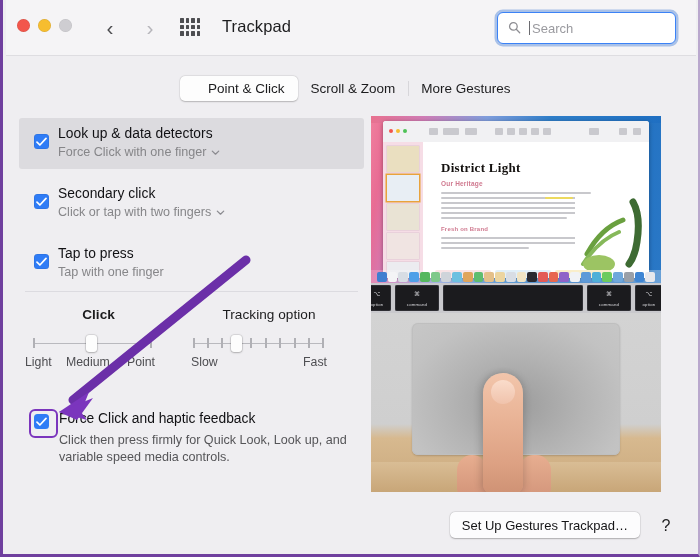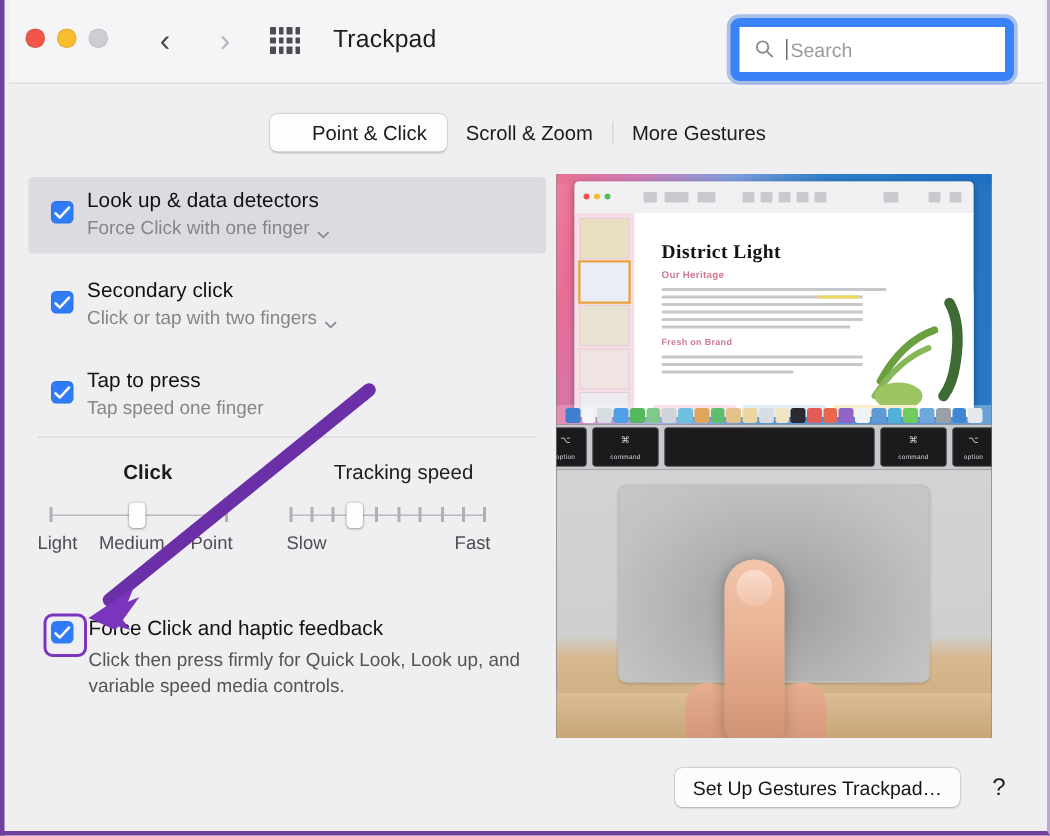--- a/index.html
+++ b/index.html
@@ -32,21 +32,21 @@
             display:grid;grid-template-columns:repeat(4,1fr);
             grid-template-rows:repeat(3,1fr);gap:2px;}
   #grid-btn i{background:#4d4d51;border-radius:.5px;}
 
   #win-title{position:absolute;left:216px;top:17px;font-size:16.5px;
              color:#1d1d1f;letter-spacing:.1px;}
 
   
   #search-wrap{position:absolute;right:20px;top:12px;width:177px;height:30px;
                border-radius:6px;background:#fff;
-               border:6px solid #3b82f6;
+               border:1px solid #3b82f6;
                box-shadow:0 0 0 2.5px rgba(106,152,220,.55);}
   #search-icon{position:absolute;left:10px;top:8px;width:13px;height:13px;}
   #search-caret{position:absolute;left:31px;top:8px;width:1px;height:14px;
                 background:#6b6b70;}
   #search-input{position:absolute;left:34px;top:6px;right:8px;border:0;
                 outline:0;font-size:13px;color:#111;background:transparent;
                 font-family:inherit;height:18px;padding:0;}
   #search-input::placeholder{color:#9a9a9f;}
 
   
@@ -68,21 +68,21 @@
           margin:0 -6px;padding-left:6px;padding-right:6px;}
   .cb{position:absolute;left:9px;top:16px;width:15px;height:15px;
       border-radius:3.5px;background:#2f7cf6;
       box-shadow:inset 0 0 0 .5px rgba(0,0,0,.12);}
   .opt.hl .cb{left:15px;}
   .cb svg{position:absolute;left:2px;top:2.5px;}
   .opt-body{margin-left:33px;}
   .opt-title{font-size:13.8px;color:#111114;line-height:18px;
              letter-spacing:.05px;}
   .opt-sub{font-size:12.6px;color:#868689;line-height:17px;margin-top:1px;
-           display:flex;align-items:flex-end;gap:5px;}
+           display:flex;align-items:center;gap:5px;}
   .chev{display:inline-block;width:9px;height:9px;}
 
   #sep{position:absolute;left:22px;top:291px;width:333px;height:1px;
        background:#dcdbe0;}
 
   
   #sliders{position:absolute;left:22px;top:307px;width:333px;
            display:flex;}
   .sl-col{position:relative;}
   #sl-click{width:155px;}
@@ -293,21 +293,21 @@
 
     <div class="opt" style="margin-top:9px">
       <div class="cb">
         <svg width="11" height="10" viewBox="0 0 11 10">
             <path d="M1 5.2L3.9 8 10 1.4" fill="none" stroke="#fff" stroke-width="1.7" stroke-linecap="round" stroke-linejoin="round"></path>
           </svg>
       </div>
       <div class="opt-body">
         <div class="opt-title">Tap to press</div>
         <div class="opt-sub">
-          <span>Tap speed one finger</span>
+          <span>Tap with one finger</span>
         </div>
       </div>
     </div>
   </div>
 
   <div id="sep"></div>
 
   <div id="sliders">
 
     <div class="sl-col" id="sl-click">
@@ -320,21 +320,21 @@
         <div class="knob" style="left:53px"></div>
       </div>
       <div class="sl-labels" style="width:135px">
         <span style="left:0">Light</span>
         <span style="left:41px">Medium</span>
         <span style="left:102px">Point</span>
       </div>
     </div>
 
     <div class="sl-col" id="sl-track">
-      <div class="sl-head">Tracking speed</div>
+      <div class="sl-head">Tracking option</div>
       <div class="sl-rail" style="width:131px;margin-left:13px">
         <div class="sl-line"></div>
         <div class="tick" style="left:0"></div>
         <div class="tick" style="left:14px"></div>
         <div class="tick" style="left:28px"></div>
         <div class="tick" style="left:43px"></div>
         <div class="tick" style="left:57px"></div>
         <div class="tick" style="left:72px"></div>
         <div class="tick" style="left:86px"></div>
         <div class="tick" style="left:101px"></div>

